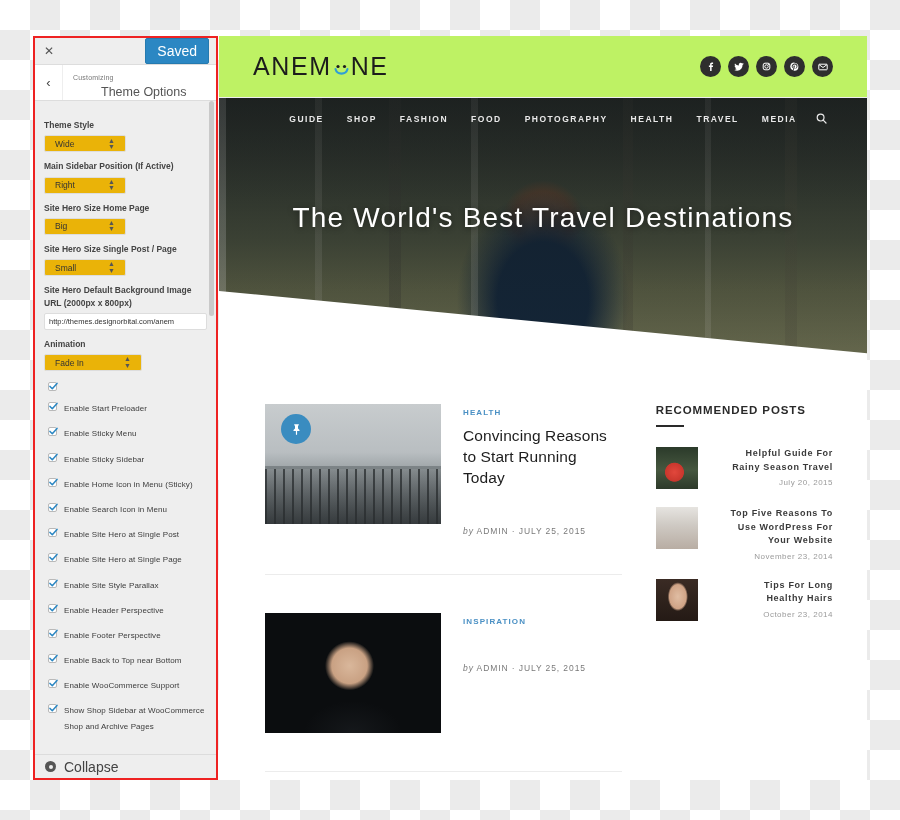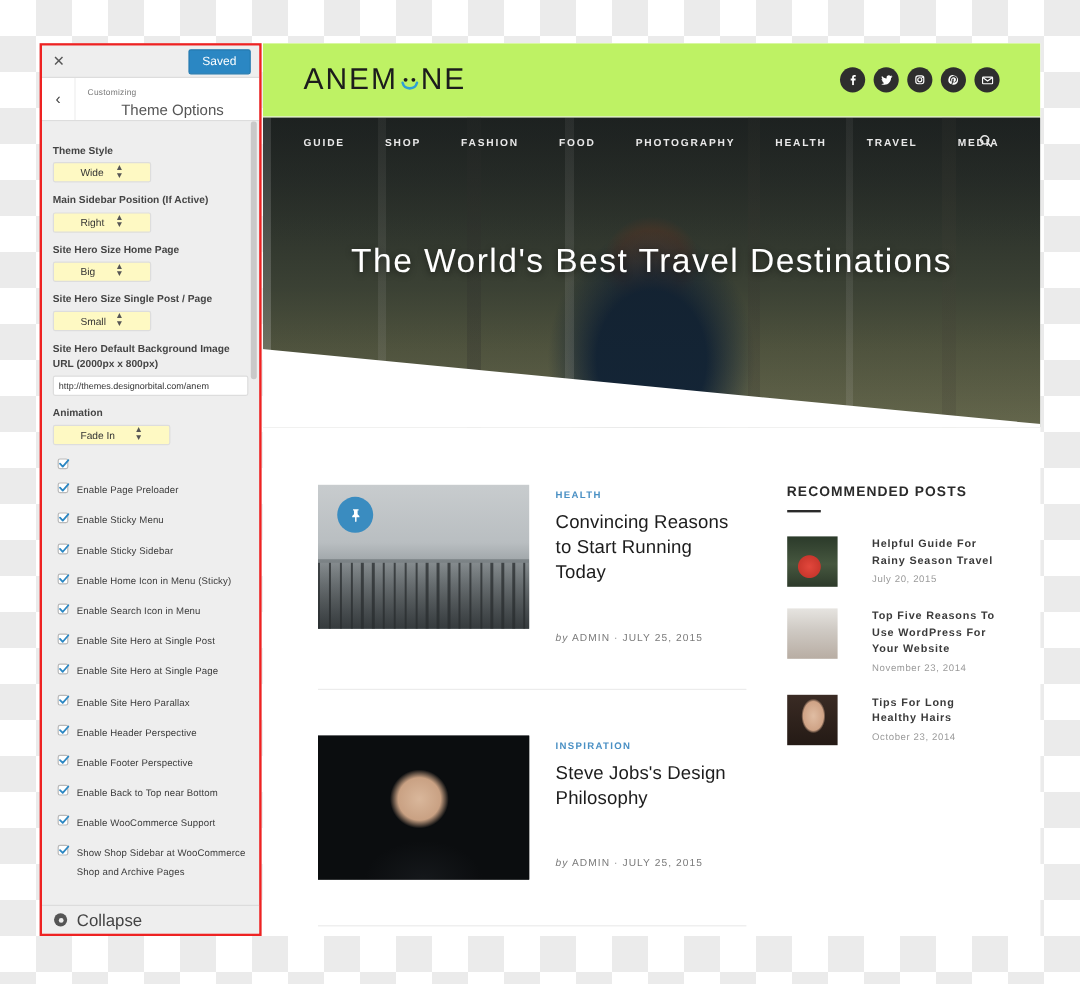--- a/index.html
+++ b/index.html
@@ -76,21 +76,21 @@
     content:""; position:absolute; inset:0;
     background: linear-gradient(180deg, rgba(18,22,26,.55) 0%, rgba(18,22,26,.30) 42%, rgba(18,22,26,.10) 100%);
   }
   .hero-mask {
     position: absolute; left: -10px; right: -10px; bottom: -2px; height: 92px;
     background: #fff;
     clip-path: polygon(0 26%, 100% 96%, 100% 100%, 0 100%);
   }
   .hero-nav {
     position: relative; z-index: 3;
-    height: 42px; display: flex; align-items: center; justify-content: space-between;
+    height: 42px; display: flex; align-items: center; justify-content: center;
     gap: 23px; padding: 0 34px;
   }
   .hero-nav a {
     color: #e9e9e9; font-size: 8.5px; letter-spacing: 1.5px;
     text-decoration: none; font-weight: 600;
   }
   .nav-search {
     position: absolute; right: 40px; top: 50%; transform: translateY(-50%);
     color: #e9e9e9;
   }
@@ -160,21 +160,21 @@
     margin-top: 37px; font-size: 8.5px; color: #7a7a7a; letter-spacing: .9px;
   }
   .post-meta .by { font-style: italic; }
 
   .widget + .widget { margin-top: 48px; }
   .widget-title {
     font-size: 11.5px; font-weight: 700; color: #2a2a2a;
     letter-spacing: .9px; margin-bottom: 9px;
   }
   .widget-rule { width: 28px; height: 2px; background: #2a2a2a; margin-bottom: 20px; }
-  .rp { display: flex; gap: 29px; margin-bottom: 18px; }
+  .rp { display: flex; gap: 29px; margin-bottom: 18px; text-align: right; }
   .rp-thumb { width: 42px; height: 42px; flex: 0 0 42px; }
   .rp-1 {
     background:
       radial-gradient(circle 13px at 44% 60%, #e2473c 0%, #c9372d 70%, rgba(201,55,45,0) 76%),
       linear-gradient(180deg,#2b3a2a 0%,#46573f 55%,#2d3a2a 100%);
   }
   .rp-2 {
     background:
       linear-gradient(180deg,#e6e4e0 0%,#cfcac4 42%,#b8ada3 100%);
   }
@@ -208,21 +208,21 @@
   }
   .panel-topbar {
     height: 27px; background: #eeeeee;
     display: flex; align-items: center; justify-content: space-between;
     padding: 0 7px 0 9px;
     border-bottom: 1px solid #dddddd;
     flex: 0 0 27px;
   }
   .close-x { font-size: 12px; color: #555; line-height: 1; }
   .saved-btn {
-    background: #2b87c3; color: #fff; font-size: 10px;
+    background: #2b87c3; color: #fff; font-size: 14px;
     padding: 4px 11px; border-radius: 2px; border: 1px solid #257aaf;
   }
   .panel-head {
     height: 36px; background: #fff; border-bottom: 1px solid #dddddd;
     display: flex; align-items: center; flex: 0 0 36px;
   }
   .back-chevron {
     width: 28px; text-align: center; font-size: 13px; color: #444;
     border-right: 1px solid #eee; height: 100%;
     display: flex; align-items: center; justify-content: center;
@@ -236,24 +236,24 @@
   }
   .scrollbar {
     position: absolute; right: 2px; top: 0; width: 5px; height: 215px;
     background: #c9c9c9; border-radius: 3px;
   }
   .field-label {
     font-size: 8.5px; color: #444; font-weight: 700;
     margin: 8px 0 4px 0; line-height: 1.45;
   }
   .select-box {
-    background: #fef9c3; border: 1px solid #ddd; border-radius: 2px;
+    background: #eab308; border: 1px solid #ddd; border-radius: 2px;
     height: 17px; width: 82px;
     display: flex; align-items: center; justify-content: space-between;
-    padding: 0 22px; font-size: 8.5px; color: #333;
+    padding: 0 10px; font-size: 8.5px; color: #333;
   }
   .select-box.wide { width: 98px; }
   .spin { font-size: 7px; color: #555; line-height: .9; text-align: center; }
   .text-input {
     background: #fff; border: 1px solid #ddd; border-radius: 2px;
     height: 17px; width: 100%;
     display: flex; align-items: center; padding: 0 4px;
     font-size: 7.5px; color: #333; overflow: hidden; white-space: nowrap;
   }
   .cb-row {
@@ -380,21 +380,20 @@
               <span>·</span>
               <span>JULY 25, 2015</span>
             </div>
           </div>
         </div>
 
         <div class="post">
           <div class="thumb thumb-jobs"></div>
           <div class="post-body">
             <div class="cat">INSPIRATION</div>
-            <div class="post-title">Steve Jobs's Design Philosophy</div>
             <div class="post-meta">
               <span class="by">by</span>
               <span>ADMIN</span>
               <span>·</span>
               <span>JULY 25, 2015</span>
             </div>
           </div>
         </div>
 
         <div class="post">
@@ -498,21 +497,21 @@
               <path d="M1 4.4 3.3 6.8 8 1.4" stroke="#2b87c3" stroke-width="1.5" fill="none" stroke-linecap="round" stroke-linejoin="round"></path>
             </svg>
           </span>
       </div>
       <div class="cb-row">
         <span class="cb">
             <svg width="9" height="9" viewBox="0 0 9 9">
               <path d="M1 4.4 3.3 6.8 8 1.4" stroke="#2b87c3" stroke-width="1.5" fill="none" stroke-linecap="round" stroke-linejoin="round"></path>
             </svg>
           </span>
-        <span class="cb-label">Enable Page Preloader</span>
+        <span class="cb-label">Enable Start Preloader</span>
       </div>
       <div class="cb-row">
         <span class="cb">
             <svg width="9" height="9" viewBox="0 0 9 9">
               <path d="M1 4.4 3.3 6.8 8 1.4" stroke="#2b87c3" stroke-width="1.5" fill="none" stroke-linecap="round" stroke-linejoin="round"></path>
             </svg>
           </span>
         <span class="cb-label">Enable Sticky Menu</span>
       </div>
       <div class="cb-row">
@@ -554,21 +553,21 @@
             </svg>
           </span>
         <span class="cb-label">Enable Site Hero at Single Page</span>
       </div>
       <div class="cb-row">
         <span class="cb">
             <svg width="9" height="9" viewBox="0 0 9 9">
               <path d="M1 4.4 3.3 6.8 8 1.4" stroke="#2b87c3" stroke-width="1.5" fill="none" stroke-linecap="round" stroke-linejoin="round"></path>
             </svg>
           </span>
-        <span class="cb-label">Enable Site Hero Parallax</span>
+        <span class="cb-label">Enable Site Style Parallax</span>
       </div>
       <div class="cb-row">
         <span class="cb">
             <svg width="9" height="9" viewBox="0 0 9 9">
               <path d="M1 4.4 3.3 6.8 8 1.4" stroke="#2b87c3" stroke-width="1.5" fill="none" stroke-linecap="round" stroke-linejoin="round"></path>
             </svg>
           </span>
         <span class="cb-label">Enable Header Perspective</span>
       </div>
       <div class="cb-row">

